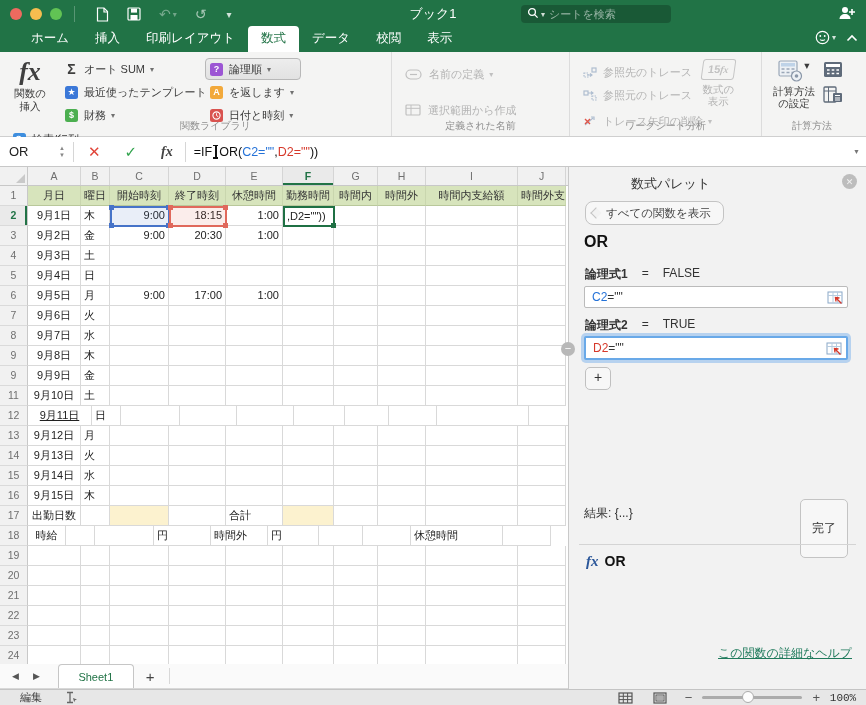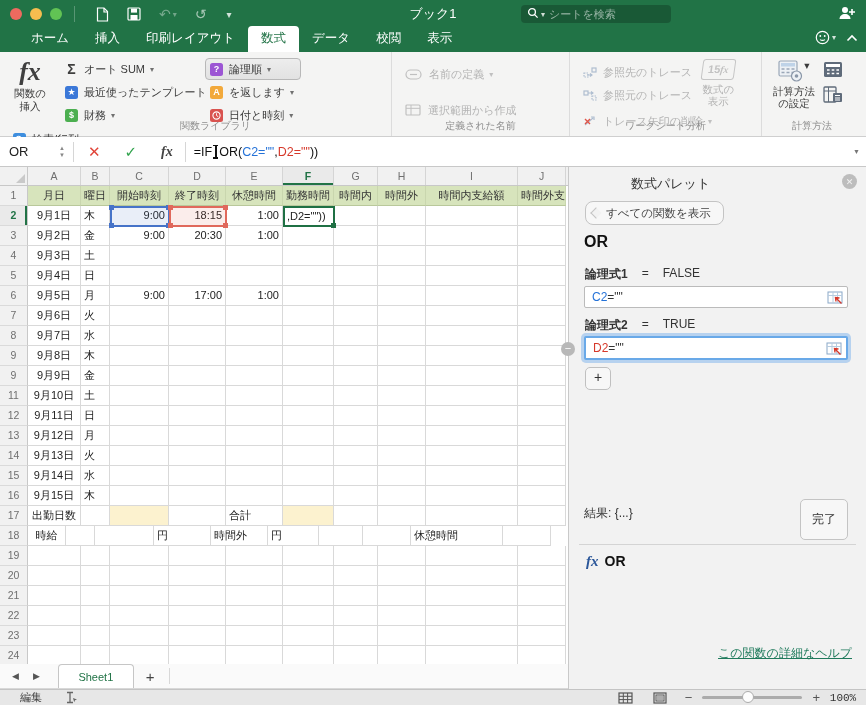--- a/index.html
+++ b/index.html
@@ -99,21 +99,21 @@
   .p-showall:before{content:"";width:7px;height:7px;border-left:1px solid #C4C4C4;border-bottom:1px solid #C4C4C4;transform:rotate(45deg);margin-right:6px;margin-left:-6px;background:#F2F2F2;}
   .p-fn{position:absolute;left:15px;top:66px;font-size:16px;font-weight:bold;color:#111;}
   .p-argrow{position:absolute;left:16px;font-size:12px;color:#333;display:flex;gap:14px;}
   .p-argrow b{font-weight:bold;}
   .p-input{position:absolute;left:15px;width:264px;height:22px;background:#fff;border:1px solid #BBB;border-radius:2px;display:flex;align-items:center;padding:0 4px 0 7px;font-size:12px;box-sizing:border-box;}
   .p-input .grow1{flex:1;}
   .p-input.focused{border:2px solid #69A9E8;box-shadow:0 0 0 3px rgba(110,170,235,.45);height:24px;}
   .p-minus{position:absolute;left:-8px;top:175px;width:14px;height:14px;border-radius:50%;background:#B8B8B8;color:#fff;font-size:11px;line-height:13px;text-align:center;}
   .p-plus{position:absolute;left:16px;top:200px;width:24px;height:21px;background:#F7F7F7;border:1px solid #C0C0C0;border-radius:5px;font-size:14px;color:#333;text-align:center;line-height:19px;}
   .p-result{position:absolute;left:15px;top:338px;font-size:12px;color:#333;}
-  .p-done{position:absolute;right:18px;top:332px;padding:11px 11px;background:#F7F7F7;border:1px solid #C4C4C4;border-radius:5px;font-size:12px;color:#333;}
+  .p-done{position:absolute;right:18px;top:332px;padding:20px 11px;background:#F7F7F7;border:1px solid #C4C4C4;border-radius:5px;font-size:12px;color:#333;}
   .p-div{position:absolute;left:10px;right:10px;top:377px;height:1px;background:#D4D4D4;}
   .p-fxor{position:absolute;left:17px;top:386px;font-size:14px;font-weight:bold;color:#111;}
   .p-fxor .fxi{font-family:"Liberation Serif",serif;font-style:italic;color:#2B579A;font-size:15px;margin-right:6px;}
   .p-desc{position:absolute;left:17px;top:410px;width:272px;font-size:11.5px;color:#555;line-height:1.75;}
   .p-help{position:absolute;right:14px;top:478px;font-size:12px;color:#1F7A5C;text-decoration:underline;}
   .rangeic{flex:none;margin-left:4px;display:inline-flex;}
 
   
   .sheetbar{position:absolute;left:0;top:664px;width:568px;height:25px;background:#FAFAFA;border-bottom:1px solid #D8D8D8;box-sizing:border-box;display:flex;align-items:center;}
   .nav{color:#555;font-size:9px;margin-left:12px;}
@@ -567,21 +567,21 @@
           <div class="gc al-r" style="width: 57px;"></div>
           <div class="gc al-r" style="width: 57px;"></div>
           <div class="gc al-l" style="width: 51px;"></div>
           <div class="gc al-l" style="width: 44px;"></div>
           <div class="gc al-l" style="width: 48px;"></div>
           <div class="gc al-l" style="width: 92px;"></div>
           <div class="gc al-l" style="width: 48px;"></div>
         </div>
         <div class="grow">
           <div class="rnum">12</div>
-          <div class="gc al-c" style="width: 53px;">9月11日</div>
+          <div class="gc al-c" style="width: 64px; text-decoration: underline;">9月11日</div>
           <div class="gc al-l" style="width: 29px;">日</div>
           <div class="gc al-r" style="width: 59px;"></div>
           <div class="gc al-r" style="width: 57px;"></div>
           <div class="gc al-r" style="width: 57px;"></div>
           <div class="gc al-l" style="width: 51px;"></div>
           <div class="gc al-l" style="width: 44px;"></div>
           <div class="gc al-l" style="width: 48px;"></div>
           <div class="gc al-l" style="width: 92px;"></div>
           <div class="gc al-l" style="width: 48px;"></div>
         </div>

